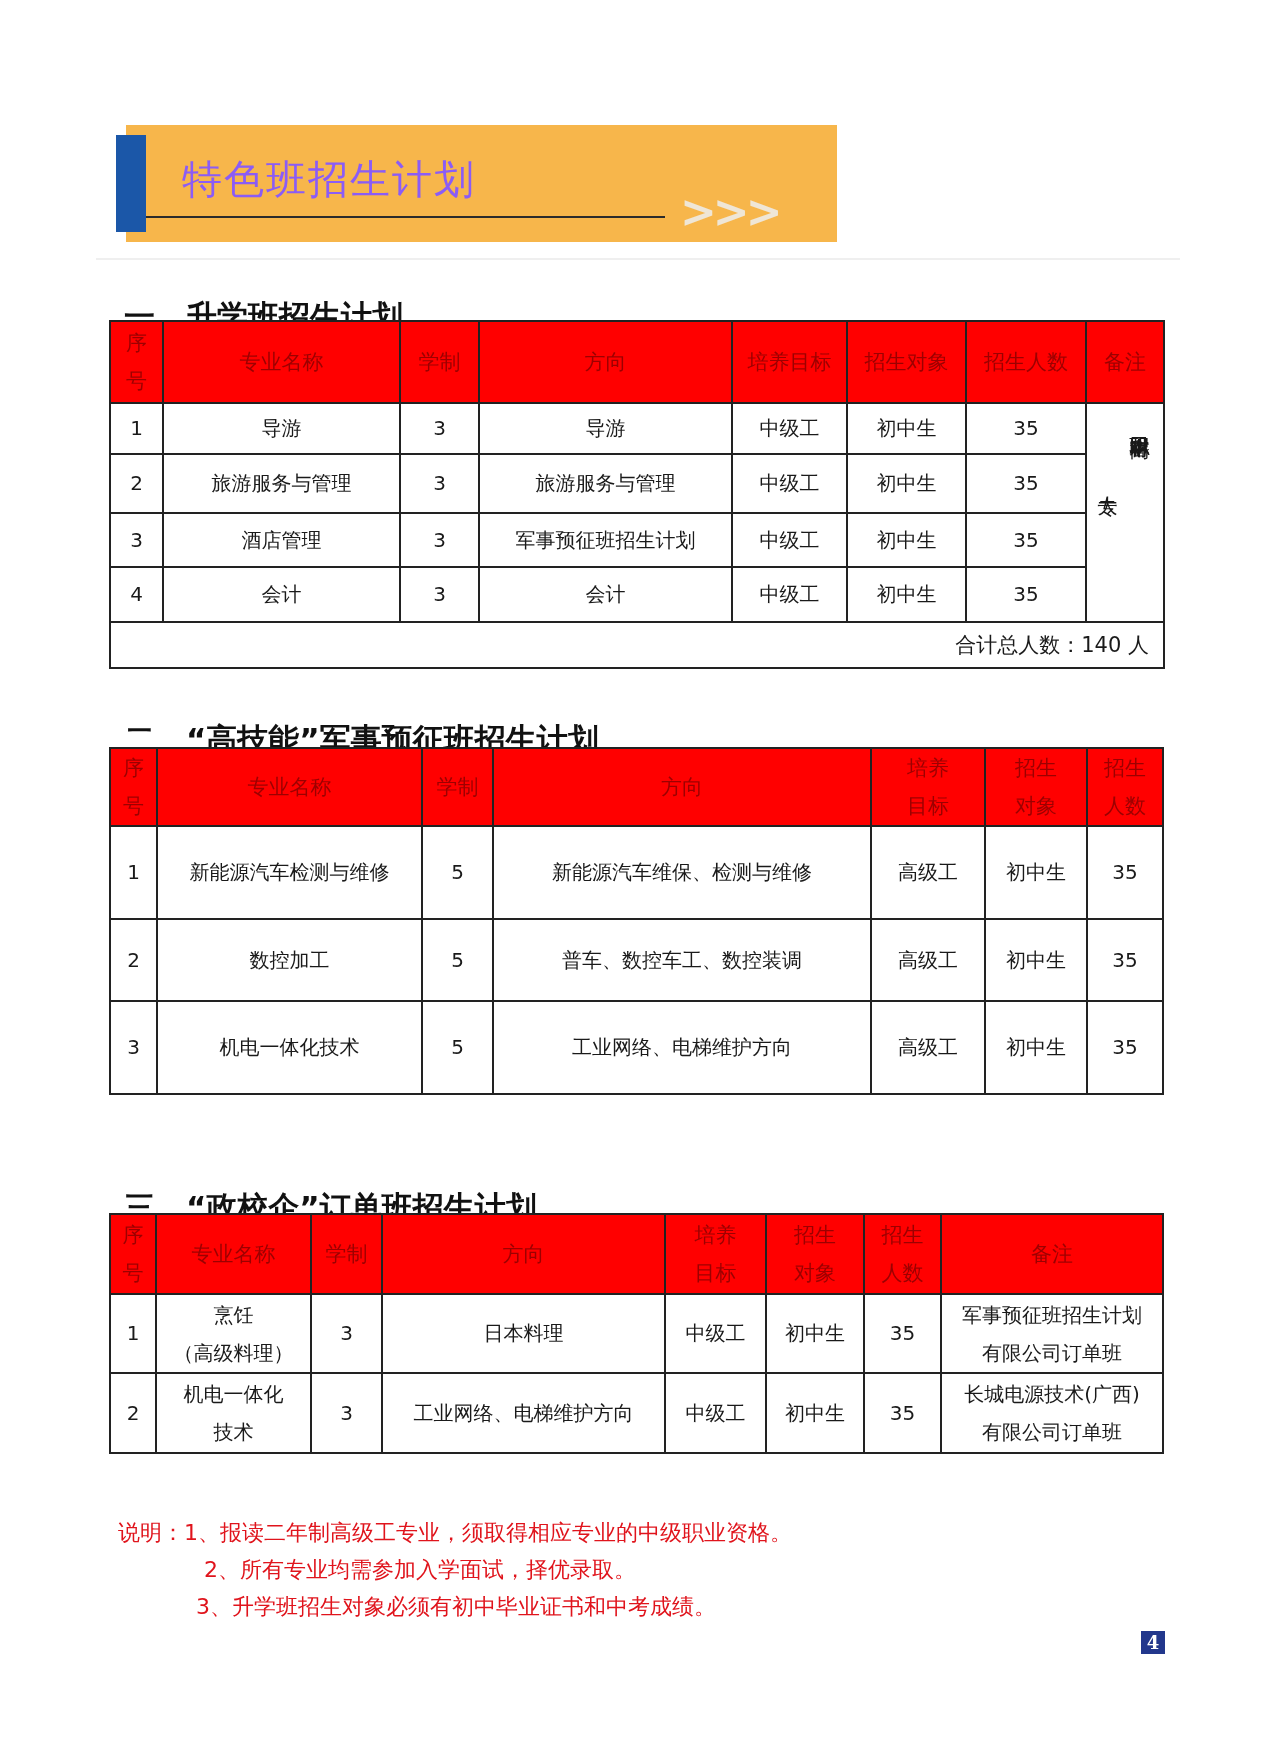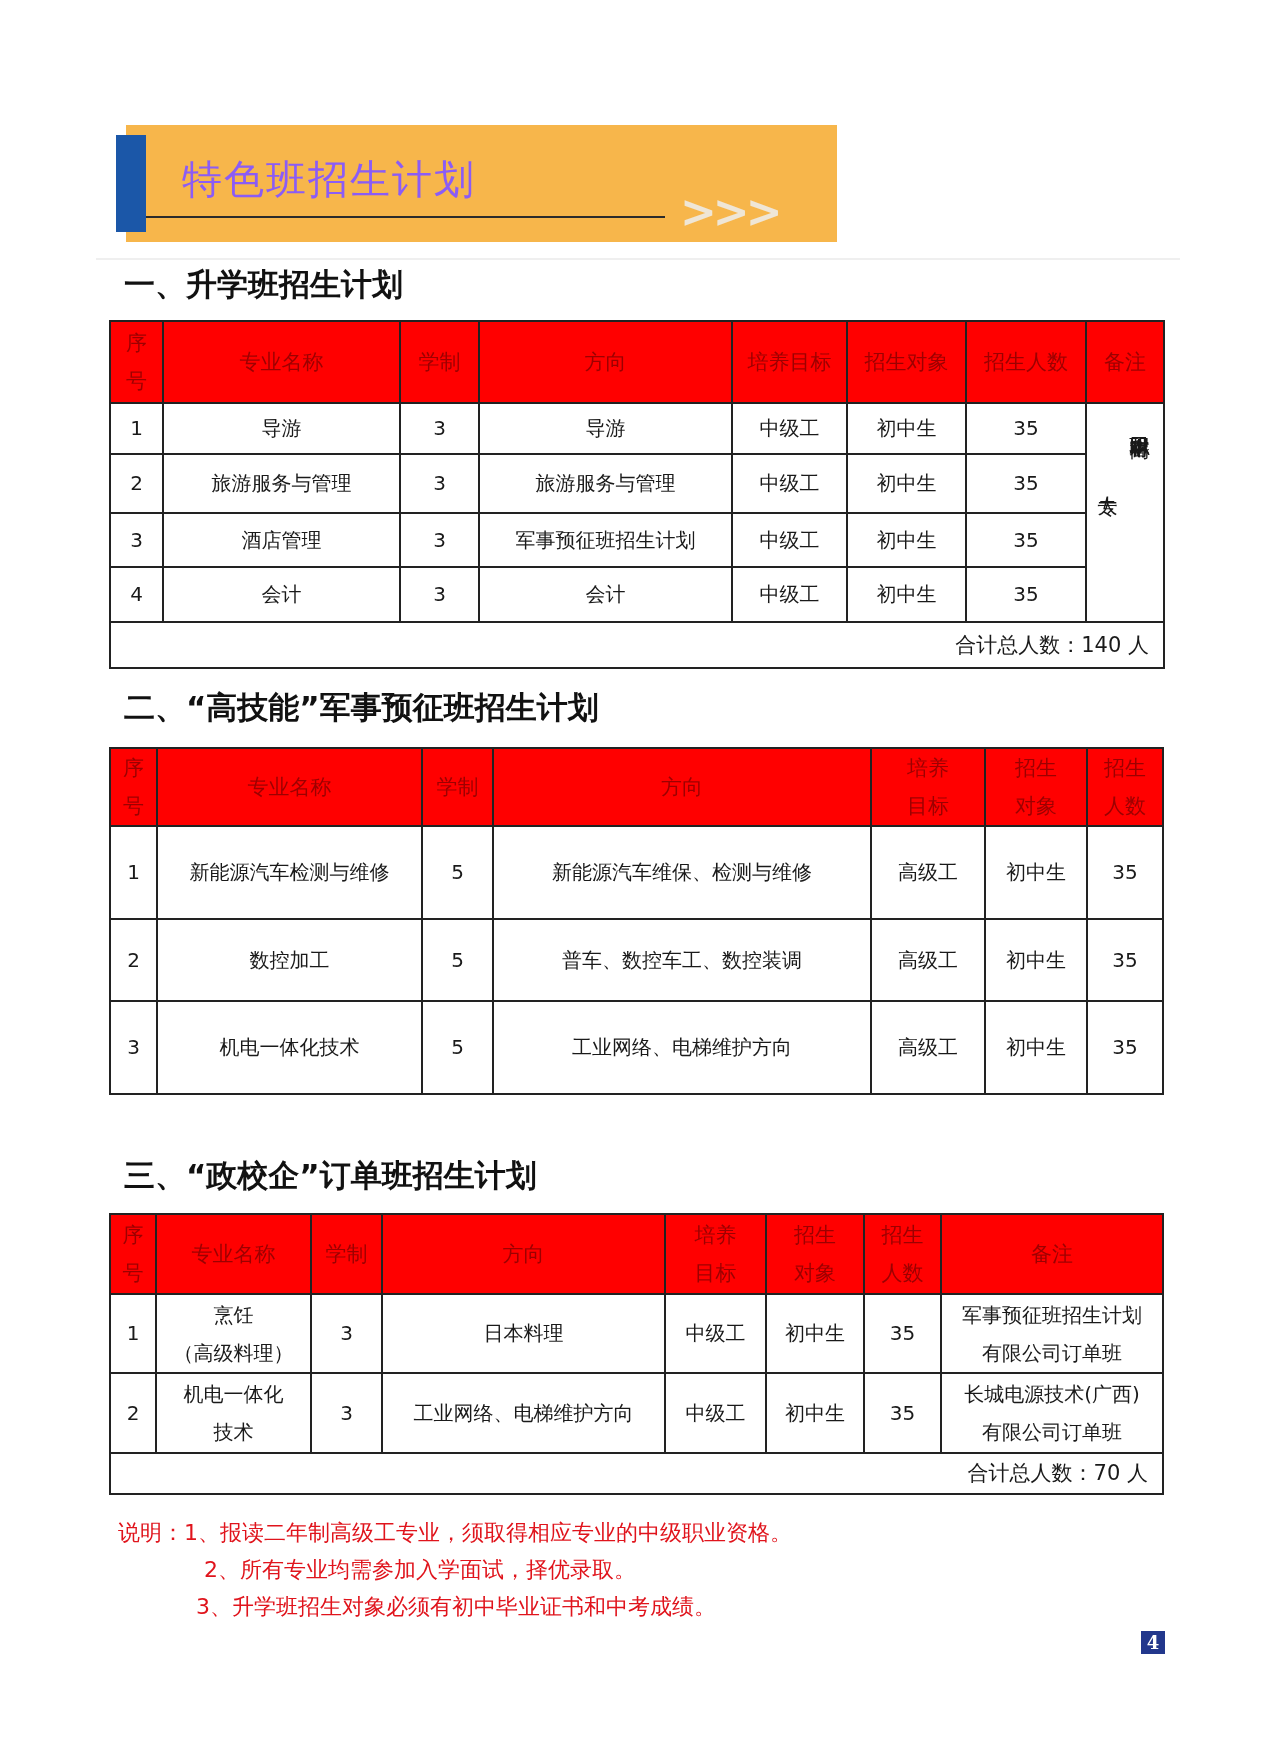--- a/index.html
+++ b/index.html
@@ -11,21 +11,21 @@
   .banner { left: 126px; top: 125px; width: 711px; height: 117px; background: #f7b64b; }
   .banner-bar { left: 116px; top: 135px; width: 30px; height: 97px; background: #1b57a8; }
   .banner-title { left: 182px; top: 144px; font-size: 40px; font-weight: normal; color: #8b5cf6;
                   letter-spacing: 2px; line-height: 70px; white-space: nowrap; }
   .banner-line { left: 146px; top: 216px; width: 519px; height: 2px; background: #2b2b2b; }
   .banner-chevrons { left: 680px; top: 190px; font-size: 44px; line-height: 44px; color: #efe6d6;
                      letter-spacing: -4px; font-weight: bold; white-space: nowrap; }
   .separator { left: 96px; top: 258px; width: 1084px; height: 2px; background: #efefef; }
 
   
-  .section-title { left: 124px; font-size: 31px; font-weight: bold; color: #111; line-height: 40px; white-space: nowrap; }
+  .section-title { left: 124px; font-size: 31px; font-weight: bold; color: #111; line-height: 40px; white-space: nowrap; margin-top: 32px; }
 
   
   table.plan { position: absolute; left: 109px; border-collapse: collapse; table-layout: fixed; }
   table.plan td, table.plan th { border: 2px solid #222; padding: 0; text-align: center; vertical-align: middle;
                                  font-size: 20px; font-weight: normal; line-height: 1.55; overflow: hidden; }
   table.plan th { background: #ff0000; color: #9c0000; font-size: 21px; }
   table.plan td.total { text-align: right; padding-right: 14px; font-size: 21px; margin-top: 36px; }
   .stack { display: block; line-height: 38px; }
   .vert { display: inline-block; writing-mode: vertical-rl; text-orientation: upright; font-size: 20px; line-height: 22px; letter-spacing: 0px; }
 
@@ -241,23 +241,20 @@
     <td>3</td>
     <td>工业网络、电梯维护方向</td>
     <td>中级工</td>
     <td>初中生</td>
     <td>35</td>
     <td>
           <span class="stack">长城电源技术(广西)</span>
           <span class="stack">有限公司订单班</span>
         </td>
   </tr>
-  <tr style="height:41px">
-    <td colspan="8" class="total">合计总人数：70 人</td>
-  </tr>
 </tbody>
   </table>
 
 <div class="abs note" style="left:118px; top:1518px;">说明：1、报读二年制高级工专业，须取得相应专业的中级职业资格。</div>
 <div class="abs note" style="left:204px; top:1555px;">2、所有专业均需参加入学面试，择优录取。</div>
 <div class="abs note" style="left:196px; top:1592px;">3、升学班招生对象必须有初中毕业证书和中考成绩。</div>
 
 <div class="abs page-num">4</div>
 
 </body></html>

